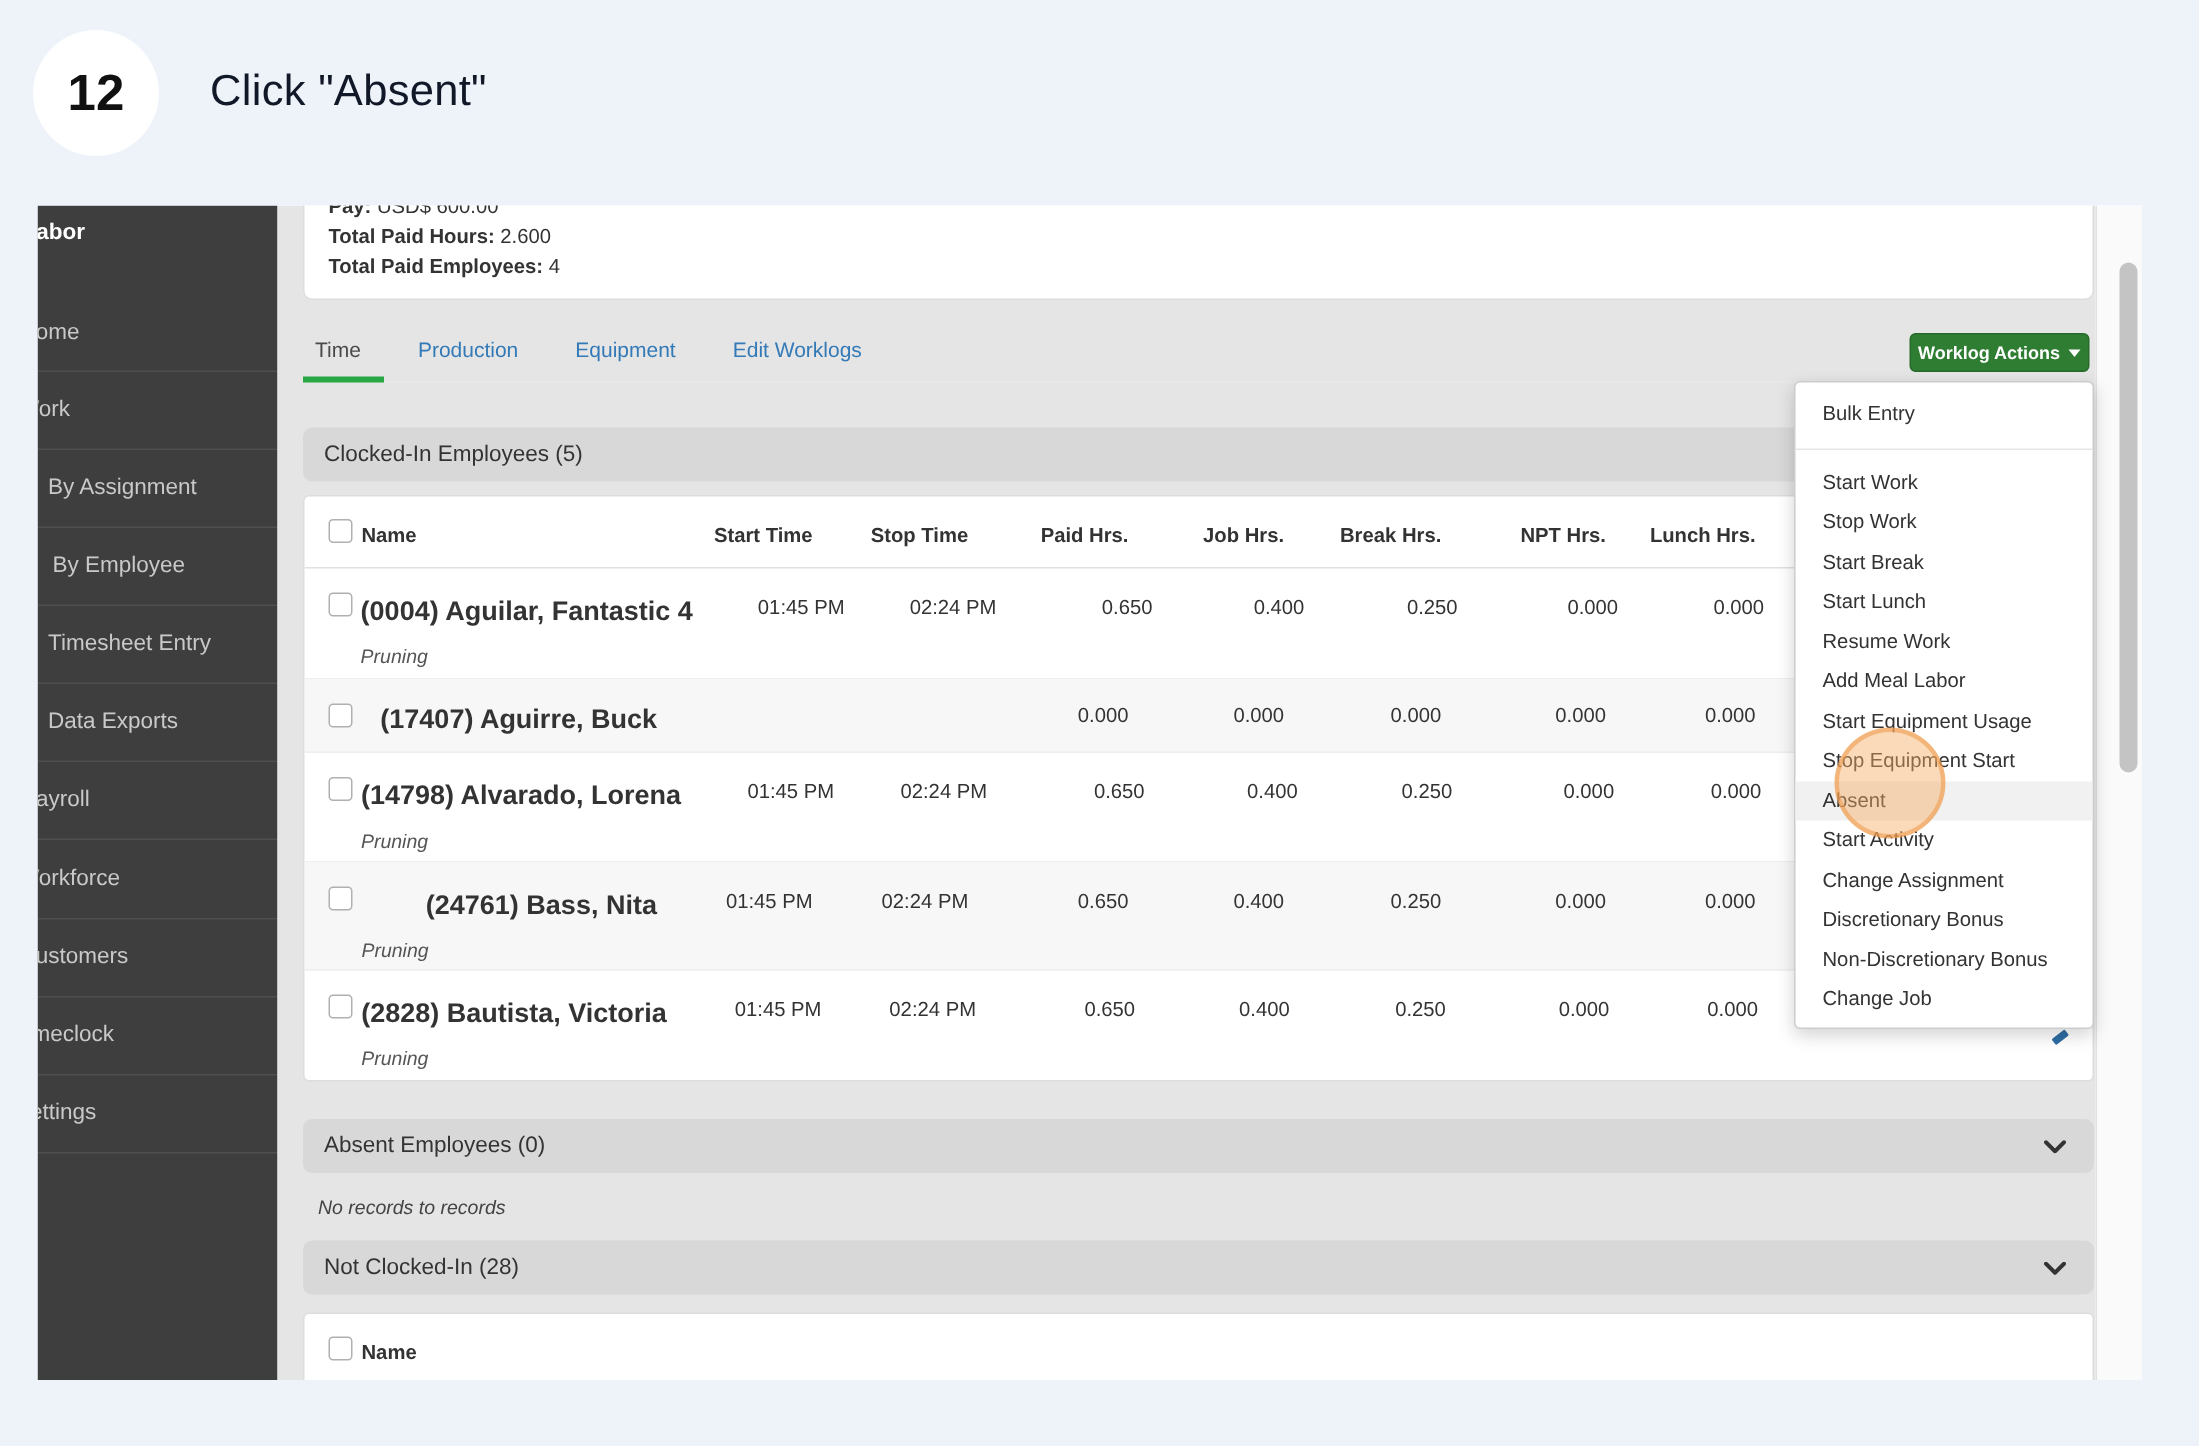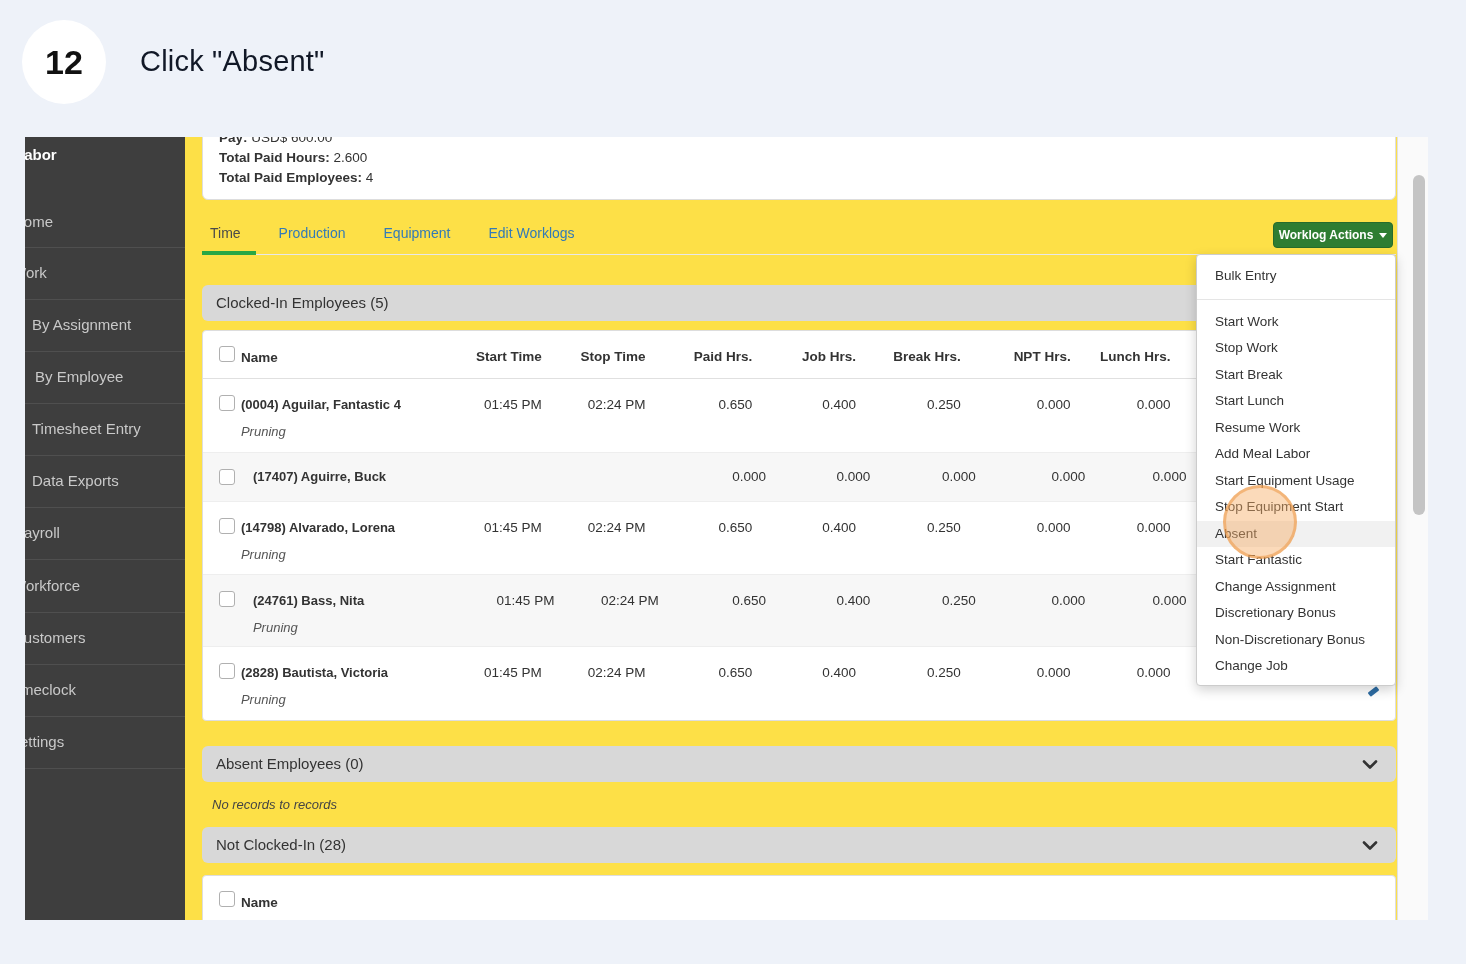--- a/index.html
+++ b/index.html
@@ -29,21 +29,21 @@
     background:#fff; overflow:hidden;
   }
 
   
   .sidebar { position:absolute; left:0; top:0; width:160px; height:100%; background:#3e3e3e; }
   .sb-label { position:absolute; font-size:15px; color:#c9c9c9; white-space:nowrap; line-height:20px; cursor:pointer; }
   .sb-label.top-bold { color:#fff; font-weight:bold; }
   .sb-div { position:absolute; left:0; width:100%; height:1px; background:rgba(255,255,255,0.09); }
 
   
-  .main { position:absolute; left:160px; top:0; width:1212px; height:100%; background:#fde047;text-decoration:underline; }
+  .main { position:absolute; left:160px; top:0; width:1212px; height:100%; background:#e5e5e5;text-decoration:underline; }
 
   .summary-card {
     position:absolute; left:17px; top:-22px; width:1194px; height:85px;
     background:#fff; border:1px solid #ddd; border-radius:6px;
     padding:12px 0 0 16px;
   }
   .sum-line { font-size:13.5px; line-height:20px; color:#333; }
   .sum-line .lbl { font-weight:bold; }
 
   .tabs { position:absolute; left:17px; top:78px; width:1194px; height:40px; display:flex; gap:38px; padding-left:8px; }
@@ -69,26 +69,26 @@
   .bar .chev { position:absolute; right:18px; top:14px; cursor:pointer; }
 
   
   .tcard { position:absolute; left:17px; top:193px; width:1194px; background:#fff; border:1px solid #ddd; border-radius:4px; overflow:hidden; }
   .trow { display:flex; padding-left:16px; }
   .trow.head { height:48px; border-bottom:1px solid #e0e0e0; }
   .r-body { border-bottom:1px solid #eee; }
   .r-body:last-child { border-bottom:none; }
   .r-body.tall { height:74px; }
   .r-body.short { height:49px; }
-  .r-body.alt { background:#f7f7f7;gap:15px; }
+  .r-body.alt { background:#f7f7f7; }
   .cell-check { width:22px; padding-top:16px; }
   .checkbox { display:inline-block; width:16px; height:16px; background:#fff; border:1px solid #b0b0b0; border-radius:3px; cursor:pointer; }
   .cell-name { flex:0 0 197px; padding-top:18px; }
   .th { font-weight:bold; font-size:13.5px; color:#333;text-align:center; }
-  .emp-name { font-weight:bold; font-size:13px; color:#333; white-space:nowrap; }
+  .emp-name { font-weight:bold; font-size:18px; color:#333; white-space:nowrap;text-align:right; }
   .emp-task { font-style:italic; font-size:13px; color:#555; margin-top:12px; }
   .cell.num { text-align:right; padding-top:18px; font-size:13.5px; color:#333; }
   .cell.num.hd { font-weight:bold; }
   .w-start{width:104px}.w-stop{width:104px}.w-paid{width:107px}.w-job{width:104px}
   .w-break{width:105px}.w-npt{width:110px}.w-lunch{width:100px}.w-spacer{width:225px}
 
   .empty-note { position:absolute; left:27px; top:660px; font-style:italic; font-size:13px; color:#444; }
 
   .bcard { position:absolute; left:17px; top:738px; width:1194px; height:90px; background:#fff; border:1px solid #ddd; border-radius:4px; }
   .bcard .trow { padding-top:0; }
@@ -314,21 +314,21 @@
       <div class="dd-divider"></div>
       <div class="dd-item">Start Work</div>
       <div class="dd-item">Stop Work</div>
       <div class="dd-item">Start Break</div>
       <div class="dd-item">Start Lunch</div>
       <div class="dd-item">Resume Work</div>
       <div class="dd-item">Add Meal Labor</div>
       <div class="dd-item">Start Equipment Usage</div>
       <div class="dd-item">Stop Equipment Start</div>
       <div class="dd-item hl">Absent</div>
-      <div class="dd-item">Start Fantastic</div>
+      <div class="dd-item">Start Activity</div>
       <div class="dd-item">Change Assignment</div>
       <div class="dd-item">Discretionary Bonus</div>
       <div class="dd-item">Non-Discretionary Bonus</div>
       <div class="dd-item">Change Job</div>
     </div>
 
     <div class="spot"></div>
 
     <div class="pencil-frag"></div>
   </div>

